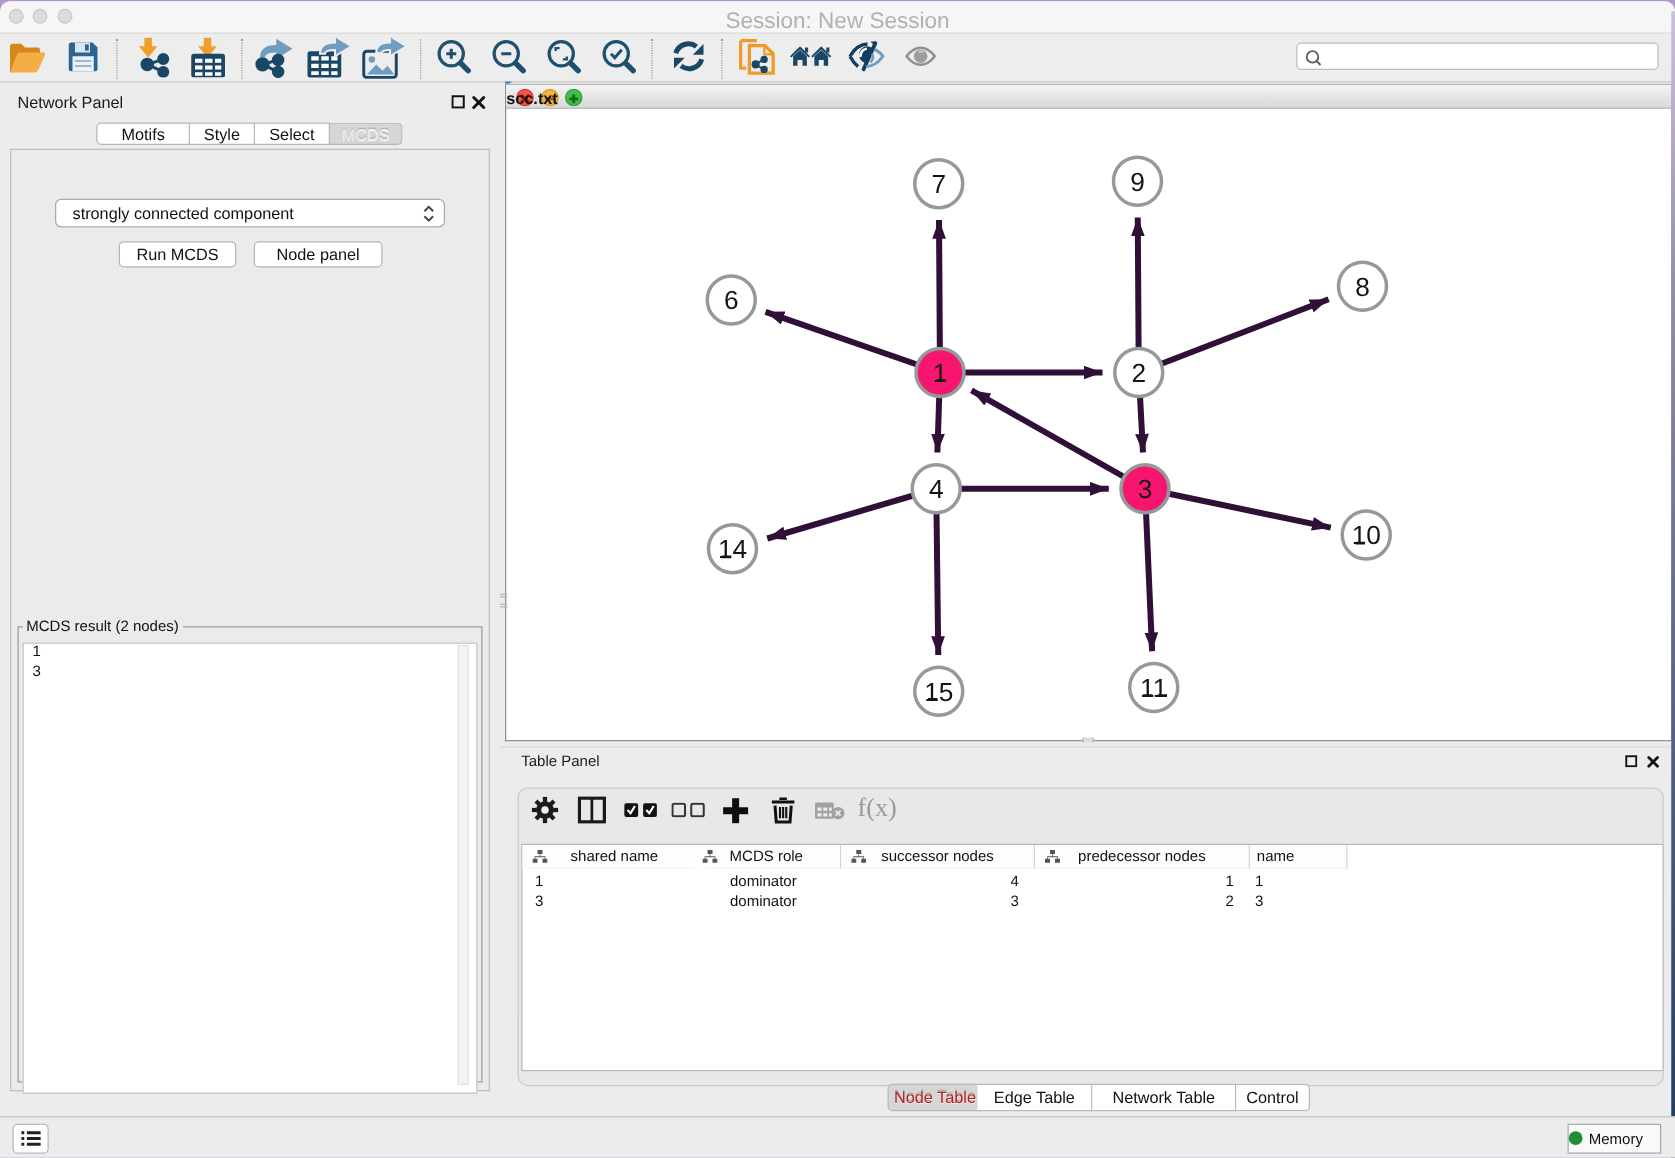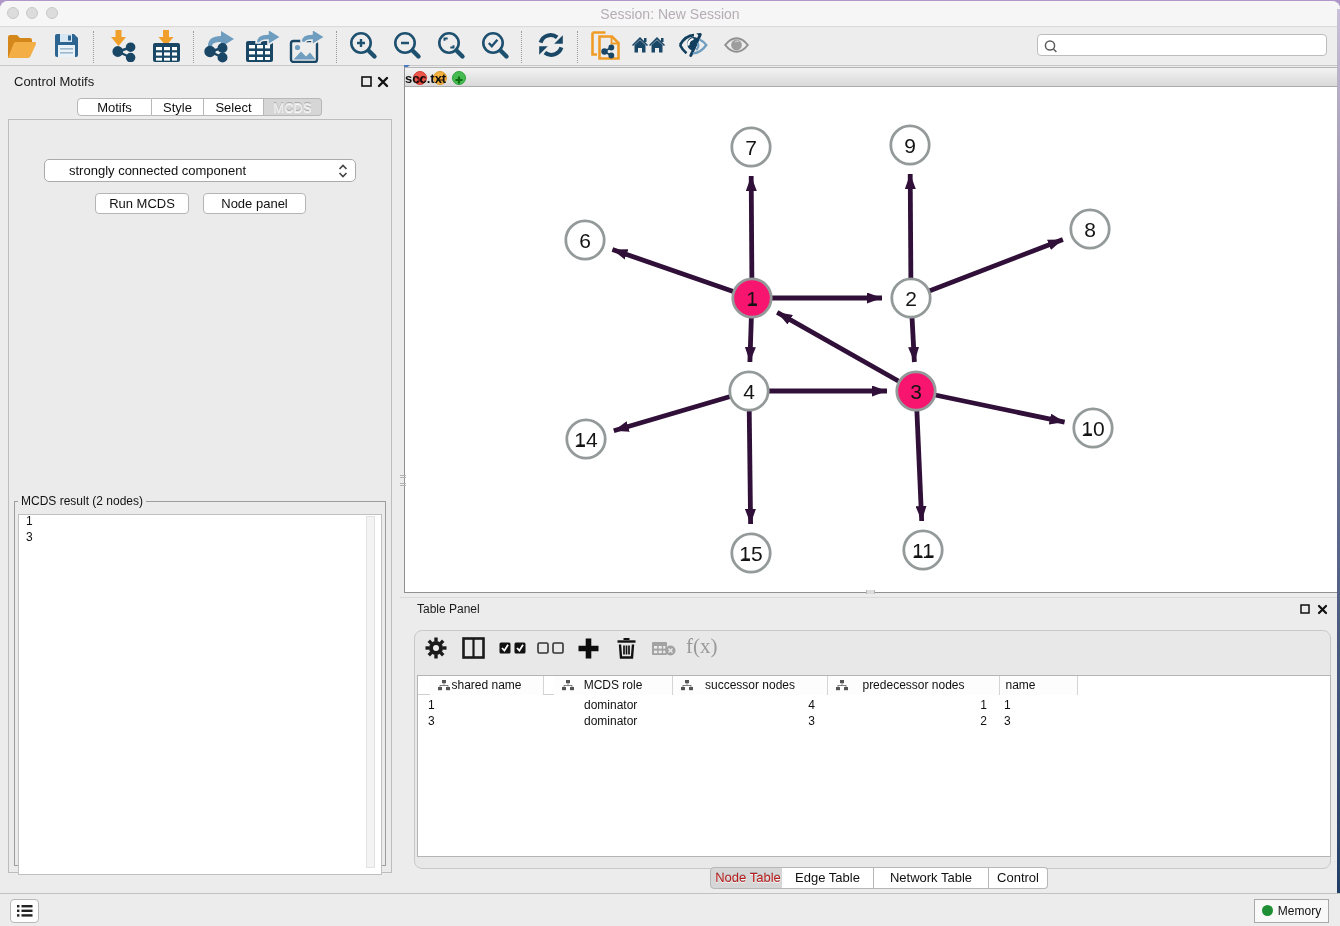--- a/index.html
+++ b/index.html
@@ -1,18 +1,18 @@
 <!DOCTYPE html>
 <html><head><meta charset="utf-8"><style>
 *{margin:0;padding:0;box-sizing:border-box}
 body{width:1340px;height:926px;font-family:"Liberation Sans",sans-serif;background:#af97c9;overflow:hidden;position:relative}
 #win{position:absolute;left:0;top:1px;width:1340px;height:925px;background:#ececec;border-radius:8px 8px 0 0;overflow:hidden}
 #titlebar{position:absolute;left:0;top:0;width:100%;height:26px;background:#f6f6f6;border-bottom:1px solid #d9d9d9}
 .tl{position:absolute;top:6px;width:12px;height:12px;border-radius:50%;background:#dcdcdc;border:1px solid #c8c8c8}
-#title{position:absolute;top:5px;width:100%;text-align:center;font-size:14px;color:#b5aeb5}
+#title{position:absolute;top:5px;width:100%;text-align:center;font-size:18px;color:#b5aeb5}
 #toolbar{position:absolute;left:0;top:27px;width:100%;height:38px;background:#ededed;border-bottom:1px solid #c8c8c8}
 .sep{position:absolute;top:3px;height:32px;width:0;border-left:1px dotted #9a9a9a}
 .ticon{position:absolute}
 #search{position:absolute;left:1037px;top:6px;width:290px;height:22px;background:#fff;border:1px solid #bdbdbd;border-radius:4px}
 
 #cpanel{position:absolute;left:0;top:66px;width:400px;height:826px;background:#ececec}
 .ptitle{font-size:13px;color:#1a1a1a}
 .tab{position:absolute;top:31px;height:18px;background:#fff;border:1px solid #b7b7b7;font-size:13px;text-align:center;line-height:17px;color:#111}
 .btn{position:absolute;background:#fff;border:1px solid #b5b5b5;border-radius:4px;font-size:13px;text-align:center;color:#111}
 
@@ -193,34 +193,34 @@
     <div class="sep" style="left:521px"></div>
     <div class="sep" style="left:577px"></div>
     <div id="search">
         <svg width="16" height="16" style="position:absolute;left:5px;top:4px" viewBox="0 0 16 16">
           <circle cx="7" cy="6.5" r="4.6" fill="none" stroke="#5d5d5d" stroke-width="1.5"></circle>
           <line x1="10.4" y1="10" x2="13.4" y2="13" stroke="#5d5d5d" stroke-width="1.5"></line>
         </svg>
       </div>
   </div>
   <div id="cpanel">
-    <div class="ptitle" style="position:absolute;left:14px;top:7px">Control Motifs</div>
+    <div class="ptitle" style="position:absolute;left:14px;top:7px">Network Panel</div>
     <svg width="11" height="11" style="position:absolute;left:361px;top:9px" viewBox="0 0 11 11">
         <rect x="1" y="1" width="9" height="9" fill="none" stroke="#111" stroke-width="1.6"></rect>
       </svg>
     <svg width="12" height="12" style="position:absolute;left:377px;top:9px" viewBox="0 0 12 12">
         <path d="M2 2 L10 10 M10 2 L2 10" stroke="#111" stroke-width="2.4" stroke-linecap="round"></path>
       </svg>
 
     <div class="tab" style="left:77px;width:75px;border-radius:4px 0 0 4px">Motifs</div>
     <div class="tab" style="left:152px;width:52px;border-left:none">Style</div>
     <div class="tab" style="left:204px;width:60px;border-left:none">Select</div>
     <div class="tab" style="left:264px;width:58px;border-left:none;border-radius:0 4px 4px 0;background:#d6d6d6;color:#e8e8e8;text-shadow:0 1px 0 #f8f8f8,0 -1px 0 #aaa">MCDS</div>
     <div style="position:absolute;left:8px;top:52px;width:384px;height:754px;border:1px solid #bdbdbd;background:#ebebeb"></div>
-    <div style="position:absolute;left:44px;top:92px;width:312px;height:23px;background:#fff;border:1px solid #ababab;border-radius:5px;font-size:13px;line-height:21px;padding-left:24px;color:#111">strongly connected component
+    <div style="position:absolute;left:44px;top:92px;width:312px;height:23px;background:#fff;border:1px solid #ababab;border-radius:5px;font-size:13px;line-height:21px;padding-left:13px;color:#111">strongly connected component
       <svg width="10" height="14" style="position:absolute;right:7px;top:4px" viewBox="0 0 10 14">
           <path d="M1.5 5 L5 1.5 L8.5 5" fill="none" stroke="#444" stroke-width="1.6"></path>
           <path d="M1.5 9 L5 12.5 L8.5 9" fill="none" stroke="#444" stroke-width="1.6"></path>
         </svg>
     </div>
     <div class="btn" style="left:95px;top:126px;width:94px;height:21px;line-height:19px">Run MCDS</div>
     <div class="btn" style="left:203px;top:126px;width:103px;height:21px;line-height:19px">Node panel</div>
 
     <fieldset style="position:absolute;left:14px;top:427px;width:372px;height:372px;border:1px solid #9d9d9d;border-radius:0">
       <legend style="font-size:12px;color:#111;padding:0 3px;margin-left:3px">MCDS result (2 nodes)</legend>
@@ -372,21 +372,21 @@
           <rect x="11.2" y="9.6" width="2.2" height="2.6"></rect>
         </g>
       <circle cx="18.5" cy="9.5" r="5" fill="#a2a2a2"></circle>
       <path d="M16.5 7.5 l4 4 M20.5 7.5 l-4 4" stroke="#ececec" stroke-width="1.4"></path>
     </svg>
 
     <div style="position:absolute;left:286px;top:36px;font-family:'Liberation Serif',serif;font-size:21px;color:#9a9a9a">f(x)</div>
 
     <div style="position:absolute;left:17px;top:77px;width:914px;height:182px;background:#fff;border:1px solid #b5b5b5">
       <div style="position:absolute;left:0;top:0;height:19px;width:660px;border-bottom:1px solid #cfcfcf;font-size:12px;color:#111">
-        <div class="hcell" style="left:12px;width:114px"><svg width="12" height="11" viewBox="0 0 12 11">
+        <div class="hcell" style="left:0;width:148px"><svg width="12" height="11" viewBox="0 0 12 11">
               <g fill="#555">
                 <rect x="4" y="0" width="4" height="3.2"></rect>
                 <rect x="0" y="7" width="4" height="3.2"></rect>
                 <rect x="8" y="7" width="4" height="3.2"></rect>
                 <path d="M5.7 3 h0.6 v2 h-0.6 z M1.7 5 h8.6 v0.7 h-8.6 z M1.7 5 h0.6 v2.5 h-0.6 z M9.7 5 h0.6 v2.5 h-0.6 z"></path>
               </g>
             </svg>shared name</div>
         <div class="hcell" style="left:136px;width:119px"><svg width="12" height="11" viewBox="0 0 12 11">
               <g fill="#555">
                 <rect x="4" y="0" width="4" height="3.2"></rect>
@@ -448,15 +448,15 @@
           <g fill="#222">
             <rect x="0" y="1" width="2.4" height="2.4"></rect>
             <rect x="0" y="5.6" width="2.4" height="2.4"></rect>
             <rect x="0" y="10.2" width="2.4" height="2.4"></rect>
             <rect x="4.5" y="1" width="11" height="2.4"></rect>
             <rect x="4.5" y="5.6" width="11" height="2.4"></rect>
             <rect x="4.5" y="10.2" width="11" height="2.4"></rect>
           </g>
         </svg>
     </div>
-    <div style="position:absolute;left:1254px;top:5px;width:75px;height:24px;background:#f9f9f9;border:1px solid #a9a9a9;font-size:12px;color:#111;text-align:center;line-height:22px"><span style="display:inline-block;width:11px;height:11px;border-radius:50%;background:#1e8f34;vertical-align:-1px;margin-right:5px"></span>Memory</div>
+    <div style="position:absolute;left:1254px;top:5px;width:75px;height:24px;background:#f9f9f9;border:1px solid #a9a9a9;font-size:12px;color:#111;text-align:left;line-height:22px"><span style="display:inline-block;width:11px;height:11px;border-radius:50%;background:#1e8f34;vertical-align:-1px;margin-right:5px"></span>Memory</div>
   </div>
 </div>
 
 </body></html>

